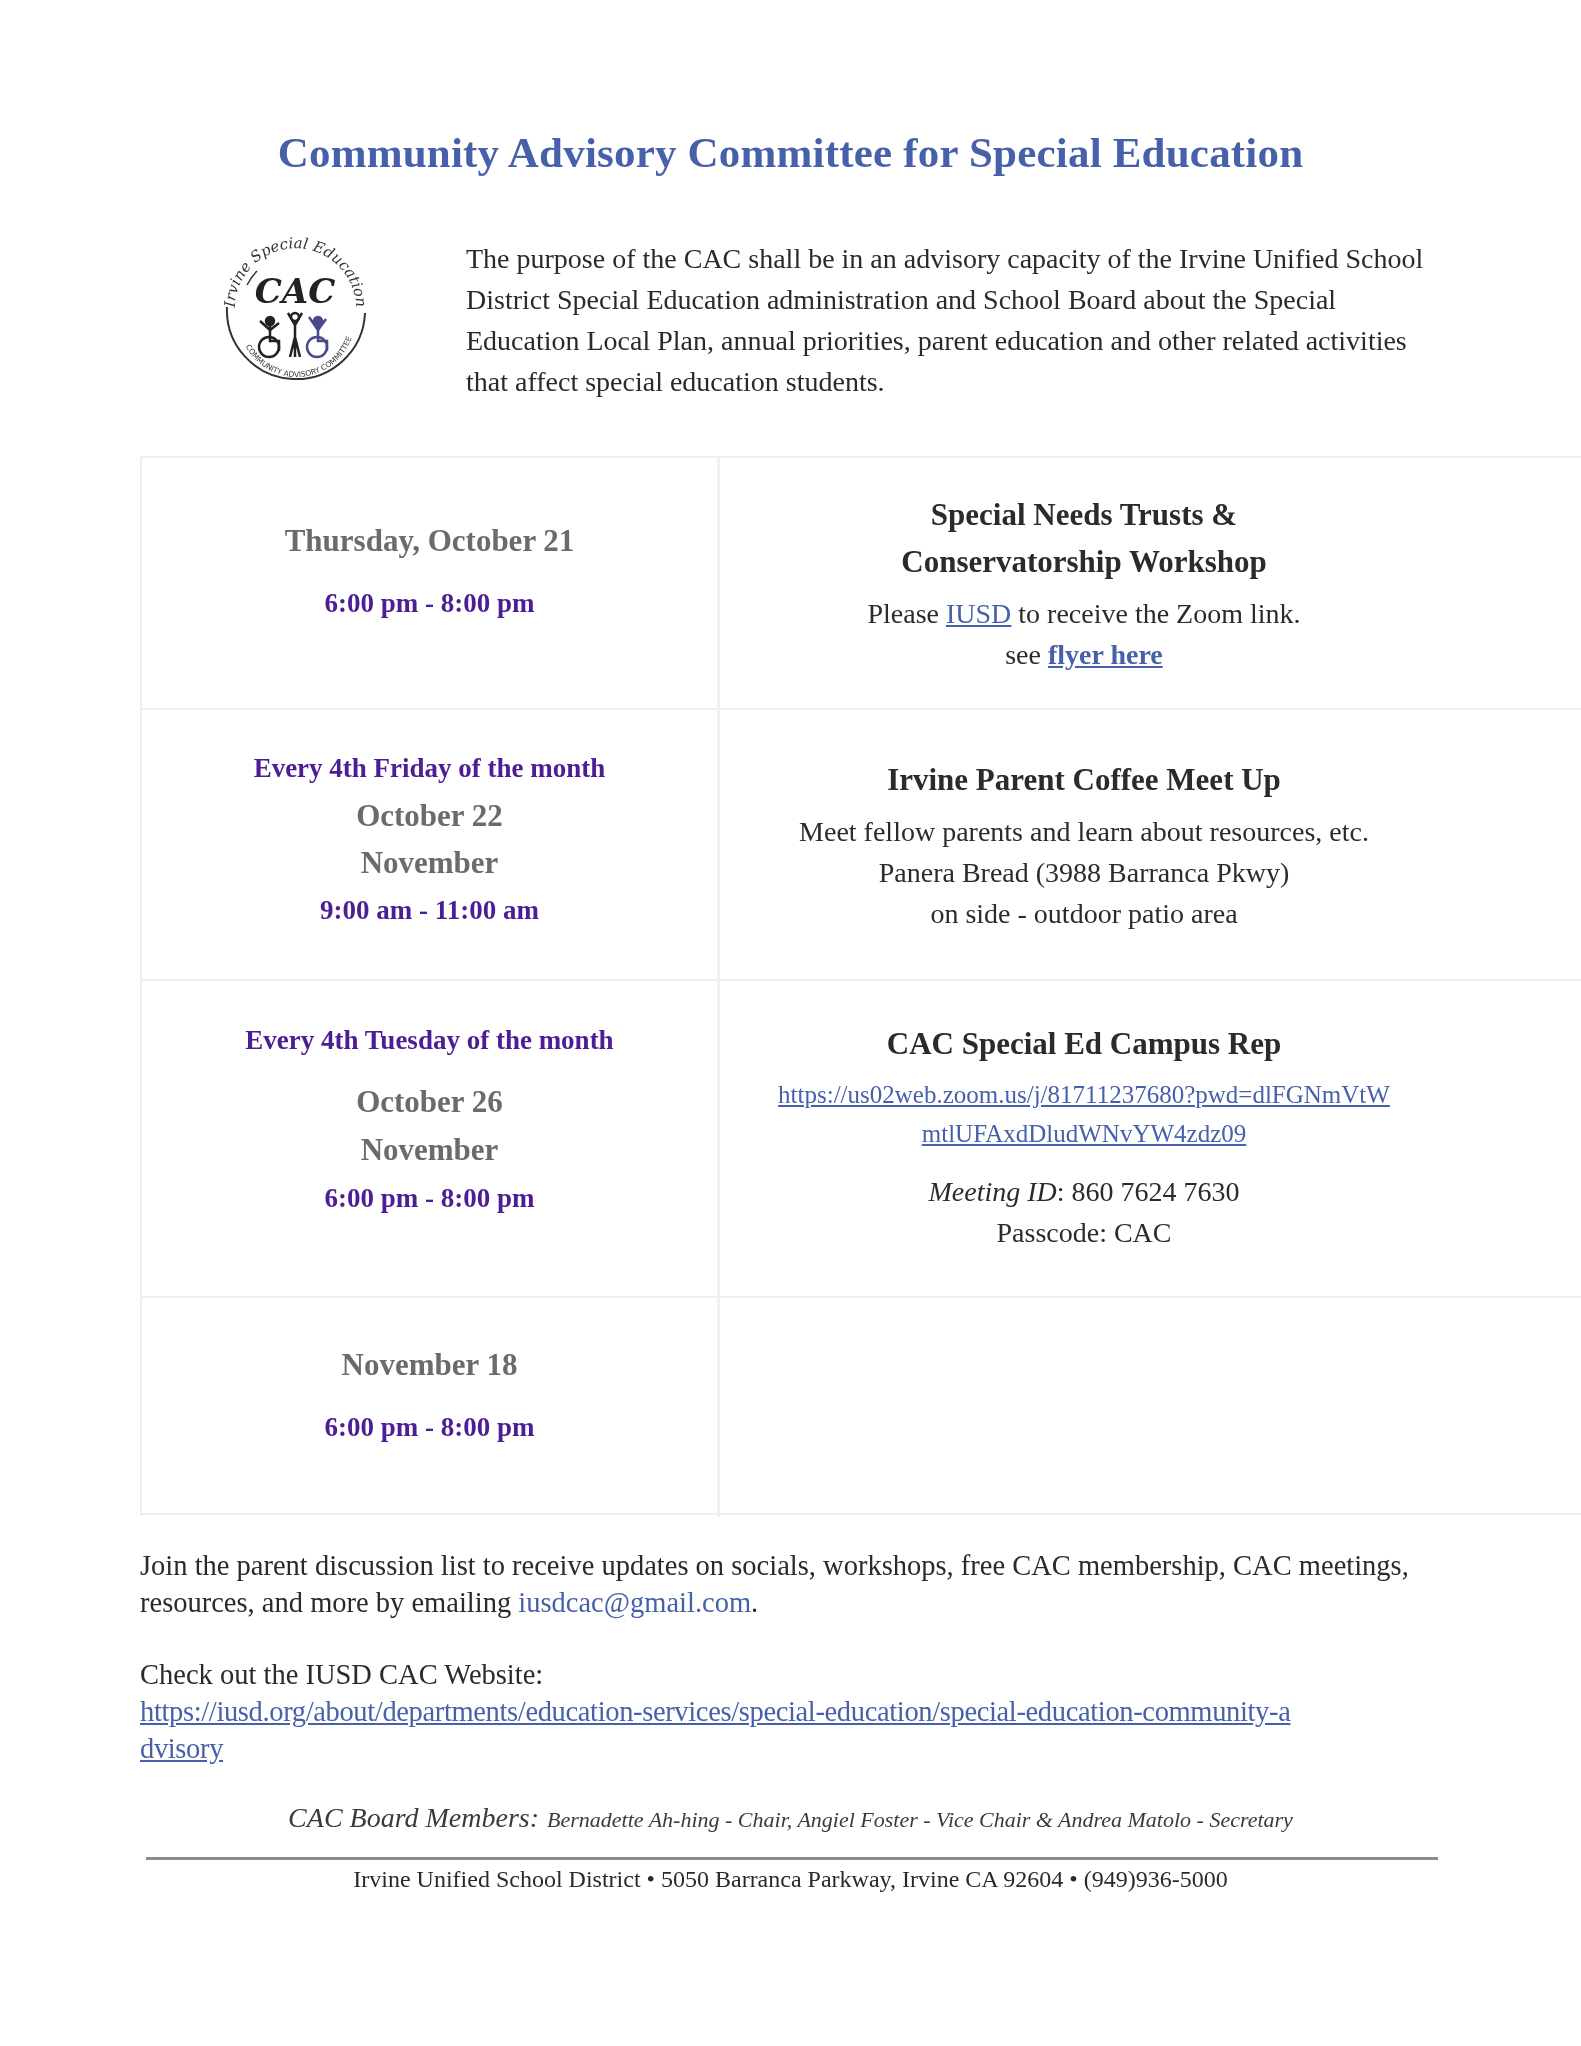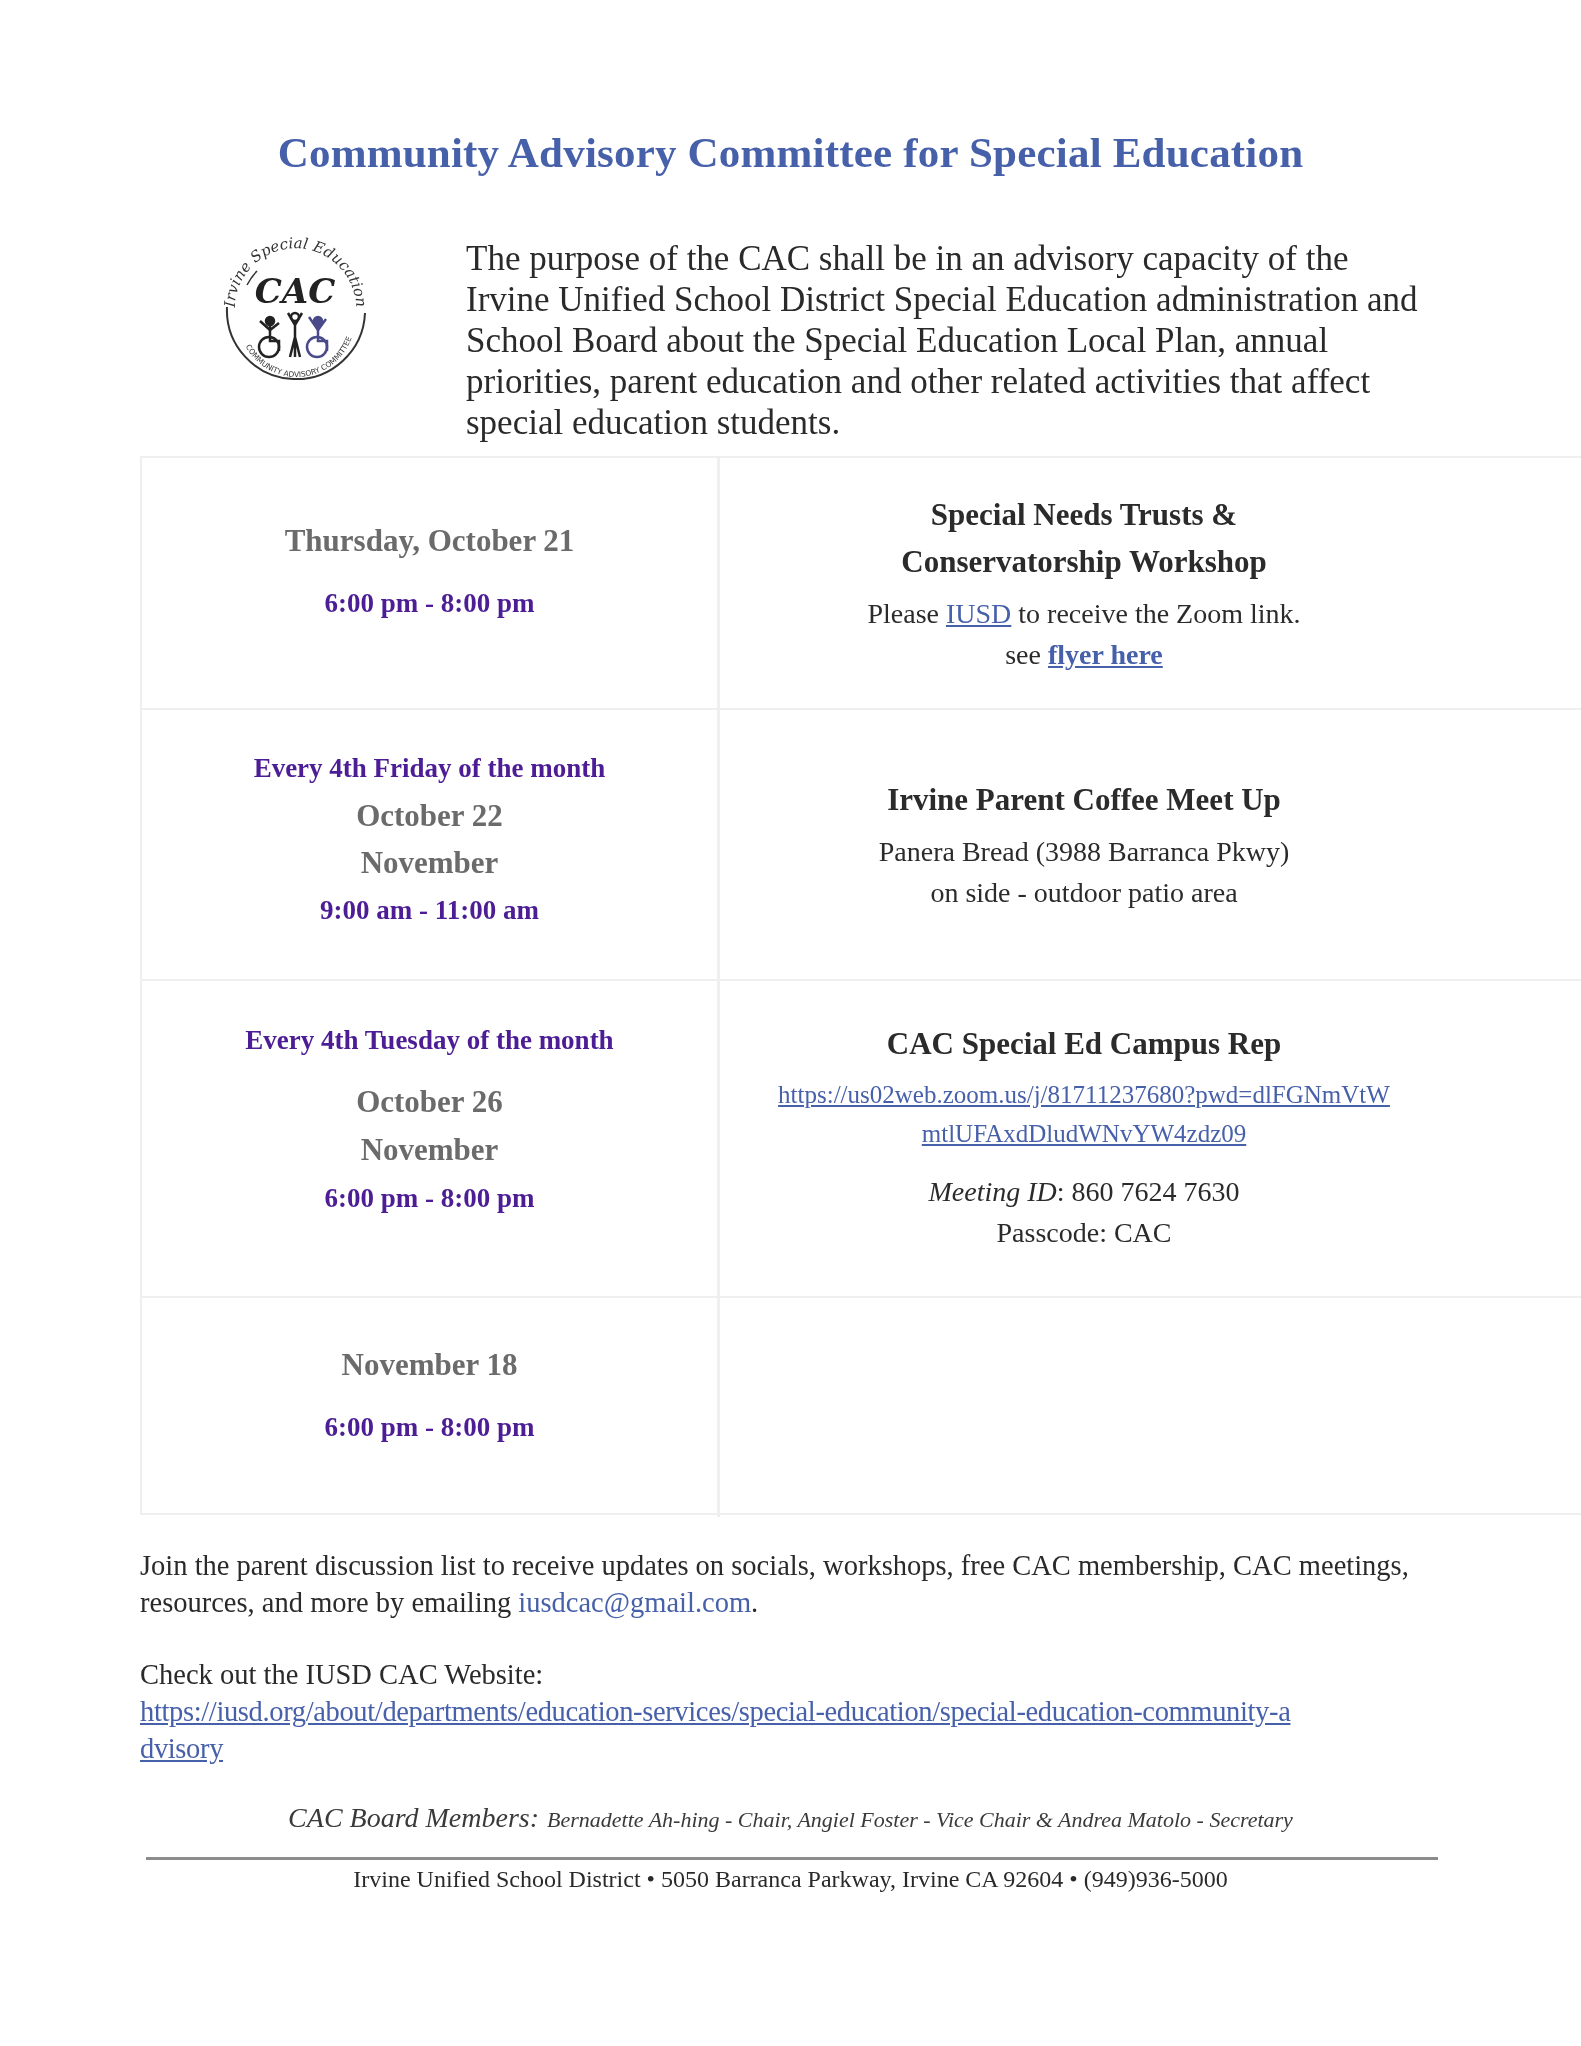--- a/index.html
+++ b/index.html
@@ -1,21 +1,21 @@
 <!DOCTYPE html>
 <html><head>
 <meta charset="utf-8">
 <style>
   html, body { margin:0; padding:0; background:#ffffff; }
   body { width:1581px; height:2046px; position:relative; overflow:hidden;
          font-family:"Liberation Serif", "DejaVu Serif", serif; color:#222; }
   .abs { position:absolute; }
   .title { left:0; width:1581px; top:128px; text-align:center; font-size:43px; font-weight:bold; color:#4760aa; letter-spacing:0.2px; }
   .logo { left:213px; top:233px; width:165px; height:165px; }
-  .purpose { left:466px; top:238px; width:960px; font-size:35px; line-height:41px; color:#2a2a2a; }
+  .purpose { left:466px; top:238px; width:960px; font-size:28px; line-height:41px; color:#2a2a2a; }
   .table { left:140px; top:456px; width:1492px; height:1059px; border:2px solid #efefef; box-sizing:border-box; }
   .row { position:absolute; left:0; width:100%; border-bottom:2px solid #efefef; box-sizing:border-box; }
   .cell { position:absolute; top:0; height:100%; display:flex; flex-direction:column; justify-content:center; align-items:center; text-align:center; box-sizing:border-box; }
   .cell.left { left:0; width:578px; border-right:3px solid #efefef; }
   .cell.right { left:578px; width:728px; }
   .date { color:#6b6b6b; font-weight:bold; font-size:31px; line-height:48px; }
   .orange { color:#4c1d95; font-weight:bold; font-size:27px; line-height:48px; }
   .ev-title { color:#2b2b2b; font-weight:bold; font-size:31px; line-height:47px; }
   .ev-text { color:#2b2b2b; font-size:28px; line-height:41px; }
   .link { color:#4760aa; text-decoration:underline; }
@@ -88,20 +88,21 @@
 
   <div class="row" style="top:252px; height:271px;">
     <div class="cell left" style="padding-bottom:12px;">
       <div class="orange" style="margin-bottom:0px;">Every 4th Friday of the month</div>
       <div class="date">October 22</div>
       <div class="date" style="line-height:46px;">November</div>
       <div class="orange">9:00 am - 11:00 am</div>
     </div>
     <div class="cell right">
       <div class="ev-title" style="margin-bottom:8px;">Irvine Parent Coffee Meet Up</div>
+      <div class="ev-text">Meet fellow parents and learn about resources, etc.</div>
       <div class="ev-text">Panera Bread (3988 Barranca Pkwy)</div>
       <div class="ev-text">on side - outdoor patio area</div>
     </div>
   </div>
 
   <div class="row" style="top:523px; height:317px;">
     <div class="cell left" style="padding-bottom:40px;">
       <div class="orange" style="margin-bottom:14px;">Every 4th Tuesday of the month</div>
       <div class="date">October 26</div>
       <div class="date">November</div>

